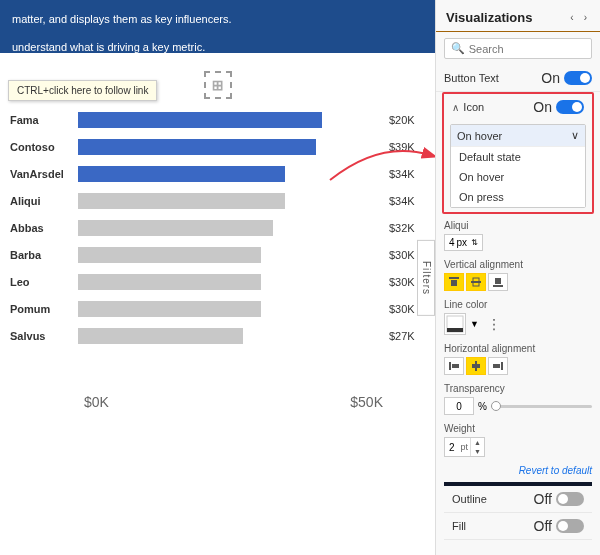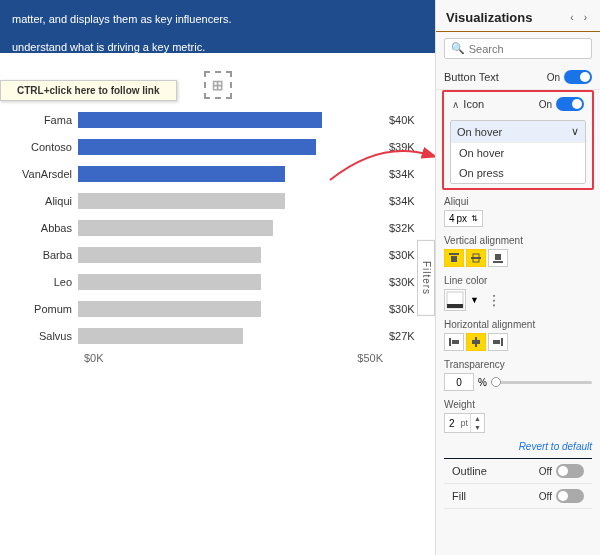--- a/index.html
+++ b/index.html
@@ -41,30 +41,29 @@
       height: 15px;
       width: 100%;
       display: flex;
       align-items: flex-end;
       padding: 0 12px;
     }
 
     .tooltip-box {
       position: absolute;
       top: 80px;
-      left: 0;
+      left: 8px;
       background: #fffde7;
       border: 1px solid #ccc;
-      padding: 4px 16px;
+      padding: 4px 8px;
       font-size: 10px;
       color: #333;
       z-index: 10;
       white-space: nowrap;
       box-shadow: 1px 1px 3px rgba(0,0,0,0.2);
-      font-weight: bold;
     }
 
     .chart-area {
       padding: 10px 10px 10px 10px;
       margin-top: 8px;
     }
 
     .chart-title {
       text-align: center;
       font-size: 15px;
@@ -94,25 +93,25 @@
 
     .bar-row {
       display: flex;
       align-items: center;
       margin-bottom: 5px;
       height: 22px;
     }
 
     .bar-label {
       width: 68px;
-      text-align: right;
       padding-right: 6px;
       font-size: 11px;
       color: #333;
       flex-shrink: 0;
+      font-weight: bold;
     }
 
     .bar-container {
       flex: 1;
       height: 16px;
       position: relative;
     }
 
     .bar-blue {
       height: 16px;
@@ -136,22 +135,23 @@
 
     .chart-x-axis {
       display: flex;
       justify-content: space-between;
       padding-left: 74px;
       padding-right: 42px;
       margin-top: 4px;
     }
 
     .x-label {
-      font-size: 11px;
+      font-size: 14px;
       color: #666;
+      margin-top: 42px;
     }
 
     
     .filters-tab {
       position: absolute;
       right: 0;
       top: 50%;
       transform: translateY(-50%);
       background: #fff;
       border: 1px solid #ccc;
@@ -252,21 +252,21 @@
       font-weight: 500;
     }
 
     .toggle-container {
       display: flex;
       align-items: center;
       gap: 4px;
     }
 
     .toggle-label {
-      font-size: 10px;
+      font-size: 14px;
       color: #333;
       margin-left: 36px;
     }
 
     .toggle {
       width: 28px;
       height: 14px;
       background: #1a73e8;
       border-radius: 7px;
       position: relative;
@@ -473,21 +473,21 @@
       text-align: right;
       color: #1a73e8;
       font-size: 10px;
       cursor: pointer;
       margin-top: 4px;
       margin-bottom: 6px;
       font-style: italic;
     }
 
     .bottom-sections {
-      border-top: 1px solid #0f172a;
+      border-top: 4px solid #0f172a;
     }
 
     .padding-row {
       display: flex;
       align-items: center;
       gap: 4px;
       margin-bottom: 6px;
     }
 
     .px-box {
@@ -520,21 +520,21 @@
       <div class="chart-icon">⊞</div>
     </div>
 
     <div class="bar-chart">
 
       <div class="bar-row">
         <span class="bar-label">Fama</span>
         <div class="bar-container">
           <div class="bar-blue" style="width:80%"></div>
         </div>
-        <span class="bar-value">$40K</span>
+        <span class="bar-value">$20K</span>
       </div>
       <div class="bar-row">
         <span class="bar-label">Contoso</span>
         <div class="bar-container">
           <div class="bar-blue" style="width:78%"></div>
         </div>
         <span class="bar-value">$39K</span>
       </div>
       <div class="bar-row">
         <span class="bar-label">VanArsdel</span>
@@ -643,20 +643,21 @@
         </div>
       </div>
     </div>
 
     <div class="dropdown-box">
       <div class="dropdown-selected">
         <span>On hover</span>
         <span>∨</span>
       </div>
       <div class="dropdown-menu">
+        <div class="dropdown-item">Default state</div>
         <div class="dropdown-item selected">On hover</div>
         <div class="dropdown-item">On press</div>
       </div>
     </div>
   </div>
 
   <div class="properties-section">
 
     <div class="prop-row">
       <div class="prop-label">Aliqui</div>

